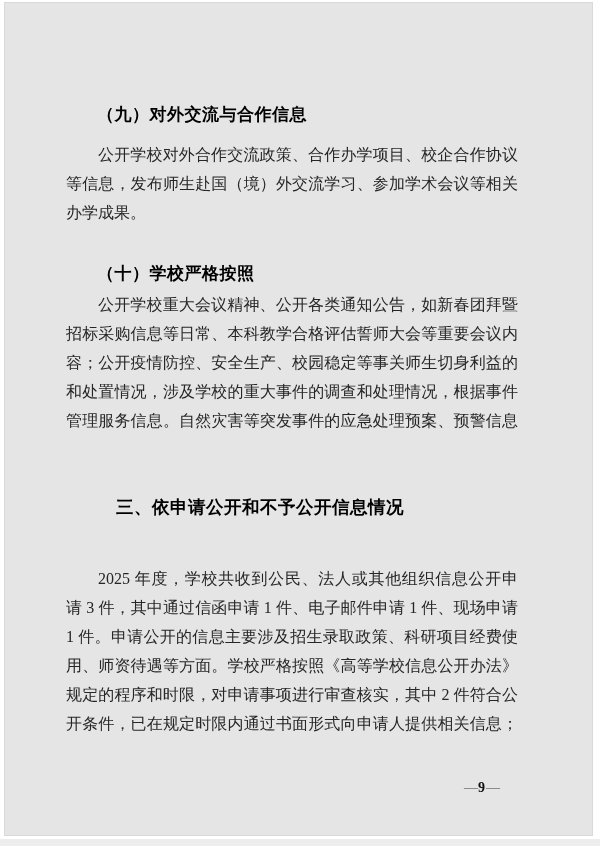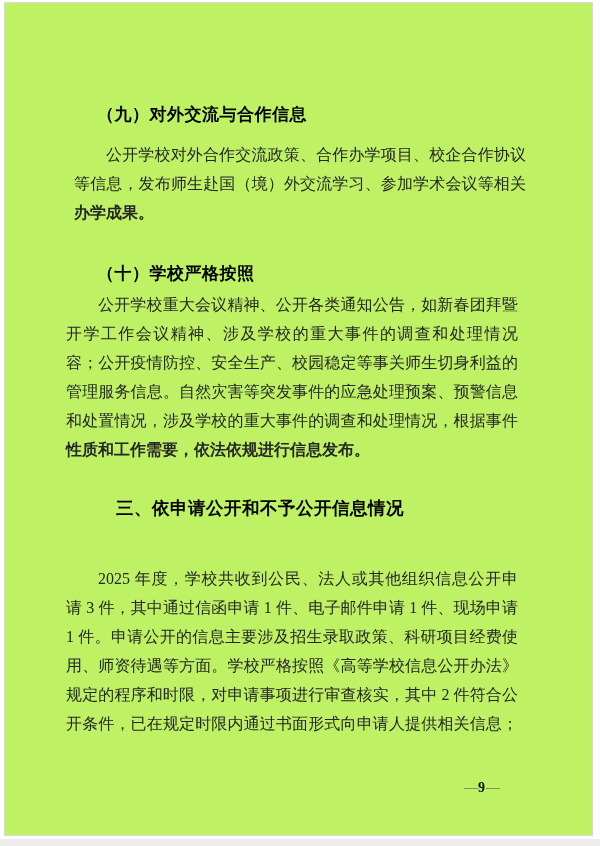--- a/index.html
+++ b/index.html
@@ -13,21 +13,21 @@
     background: #ffffff;
     overflow: hidden;
     font-family: "Liberation Serif", serif;
   }
   .page {
     position: absolute;
     left: 4px;
     top: 2px;
     width: 589px;
     height: 834px;
-    background: #bef264;
+    background: #e5e5e5;
     border: 1px solid #d9d9d9;
     box-sizing: border-box;
   }
   .bottom-strip {
     position: absolute;
     left: 0;
     top: 839px;
     width: 600px;
     height: 7px;
     background: #ededed;
@@ -49,21 +49,21 @@
     font-size: 17px;
     line-height: 29px;
     text-indent: 31px;
     letter-spacing: 0.5px;
     white-space: nowrap;
   }
   .chapter-heading {
     position: absolute;
     left: 0;
     width: 452px;
-    font-family: Liberation Serif, serif;
+    font-family: Liberation Mono, monospace;
     font-weight: bold;
     color: #000000;
     font-size: 17.5px;
     line-height: 29px;
     text-indent: 50px;
     letter-spacing: 0.5px;
     white-space: nowrap;
   }
   .para {
     position: absolute;
@@ -75,21 +75,20 @@
   }
   .line {
     text-align: justify;
     text-align-last: justify;
   }
   .line.first {
     text-indent: 32px;
   }
   .line.flush {
     text-align-last: left;
-    font-weight: bold;
   }
   .footer-pagenum {
     position: absolute;
     left: 459px;
     top: 775px;
     font-size: 14px;
     line-height: 20px;
     color: #000000;
     white-space: nowrap;
   }
@@ -98,21 +97,21 @@
     font-weight: normal;
     letter-spacing: -1px;
   }
   .footer-pagenum .num {
     font-weight: bold;
     color: #111111;
     padding: 0 1px;
   }
   
   .pos-h9   { top: 97px; }
-  .pos-p1   { top: 137px; margin-left: 8px; }
+  .pos-p1   { top: 137px; }
   .pos-h10  { top: 256px; }
   .pos-p2   { top: 287px; }
   .pos-ch3  { top: 491px; }
   .pos-h31  { top: 527px; }
   .pos-p3   { top: 561px; }
 </style>
 </head>
 <body>
 
 <div class="page">
@@ -123,25 +122,24 @@
     <div class="para pos-p1">
       <div class="line first">公开学校对外合作交流政策、合作办学项目、校企合作协议</div>
       <div class="line">等信息，发布师生赴国（境）外交流学习、参加学术会议等相关</div>
       <div class="line flush">办学成果。</div>
     </div>
 
     <div class="sub-heading pos-h10">（十）学校严格按照</div>
 
     <div class="para pos-p2">
       <div class="line first">公开学校重大会议精神、公开各类通知公告，如新春团拜暨</div>
-      <div class="line">开学工作会议精神、涉及学校的重大事件的调查和处理情况</div>
+      <div class="line">招标采购信息等日常、本科教学合格评估誓师大会等重要会议内</div>
       <div class="line">容；公开疫情防控、安全生产、校园稳定等事关师生切身利益的</div>
+      <div class="line">和处置情况，涉及学校的重大事件的调查和处理情况，根据事件</div>
       <div class="line">管理服务信息。自然灾害等突发事件的应急处理预案、预警信息</div>
-      <div class="line">和处置情况，涉及学校的重大事件的调查和处理情况，根据事件</div>
-      <div class="line flush">性质和工作需要，依法依规进行信息发布。</div>
     </div>
 
     <div class="chapter-heading pos-ch3">三、依申请公开和不予公开信息情况</div>
 
 
     <div class="para pos-p3">
       <div class="line first">2025 年度，学校共收到公民、法人或其他组织信息公开申</div>
       <div class="line">请 3 件，其中通过信函申请 1 件、电子邮件申请 1 件、现场申请</div>
       <div class="line">1 件。申请公开的信息主要涉及招生录取政策、科研项目经费使</div>
       <div class="line">用、师资待遇等方面。学校严格按照《高等学校信息公开办法》</div>

